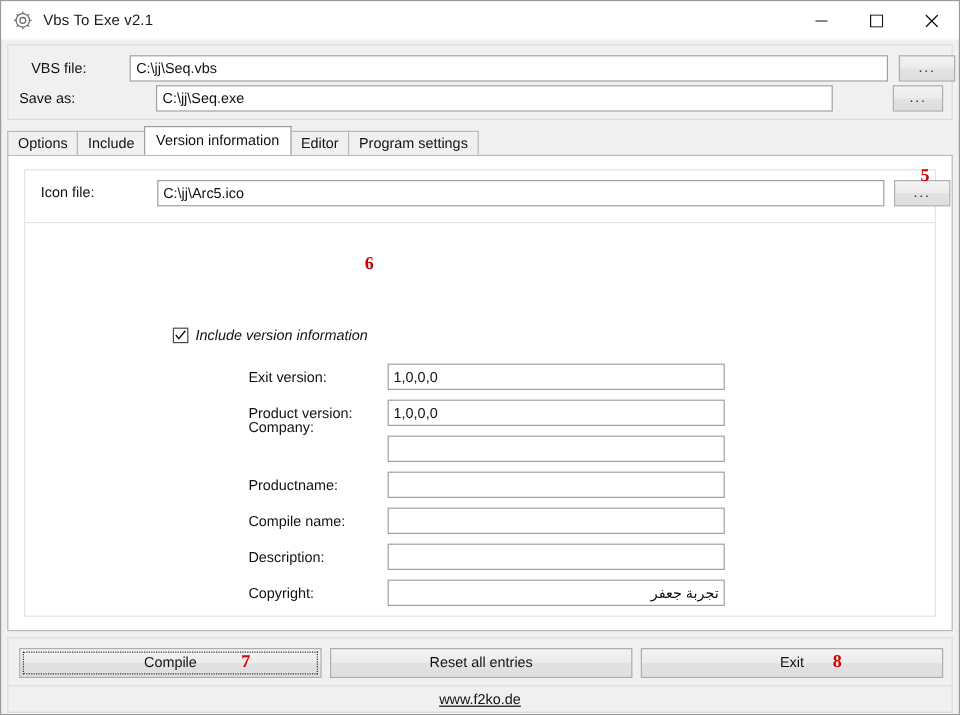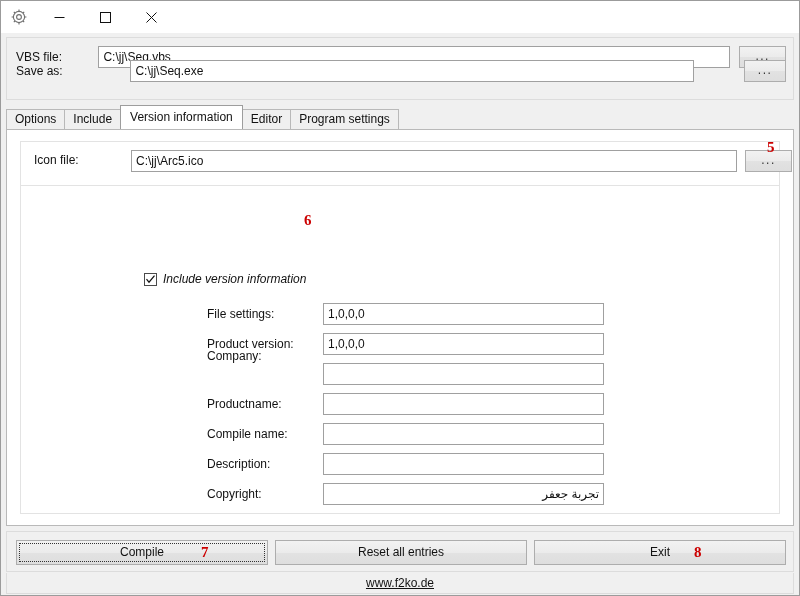--- a/index.html
+++ b/index.html
@@ -276,46 +276,47 @@
     <span class="title-icon">
       <svg width="18" height="18" viewBox="0 0 18 18">
         <g fill="none" stroke="#6f6f6f" stroke-width="1.1">
           <circle cx="9" cy="9" r="5.6"></circle>
           <circle cx="9" cy="9" r="2.4"></circle>
           <path d="M9 1.6 L9 3.4 M9 14.6 L9 16.4 M1.6 9 L3.4 9 M14.6 9 L16.4 9
                    M3.8 3.8 L5 5 M13 13 L14.2 14.2 M14.2 3.8 L13 5 M5 13 L3.8 14.2"></path>
         </g>
       </svg>
     </span>
+    <span class="title-text">Vbs To Exe v2.1</span>
     <div class="win-btns">
       <div class="win-btn">
         <svg width="11" height="11" viewBox="0 0 11 11">
             <path d="M0.5 5.5 L10.5 5.5" stroke="#111" stroke-width="1"></path>
           </svg>
       </div>
       <div class="win-btn">
         <svg width="11" height="11" viewBox="0 0 11 11">
             <rect x="0.5" y="0.5" width="10" height="10" fill="none" stroke="#111" stroke-width="1"></rect>
           </svg>
       </div>
       <div class="win-btn close">
         <svg width="11" height="11" viewBox="0 0 11 11">
             <path d="M0.5 0.5 L10.5 10.5 M10.5 0.5 L0.5 10.5" stroke="#111" stroke-width="1"></path>
           </svg>
       </div>
     </div>
   </div>
 
   <div class="top-panel">
-    <div class="field-row" style="left:9px; top:8px; width:770px;">
+    <div class="field-row" style="left:19px; top:8px; width:770px;">
       <span class="field-label" style="width:83px;">VBS file:</span>
       <span class="textbox" style="width:636px;">C:\jj\Seq.vbs</span>
       <span class="btn dots-btn" style="margin-left:9px; display:inline-block;">...</span>
     </div>
-    <div class="field-row" style="left:9px; top:22px; width:770px;gap:41px;">
+    <div class="field-row" style="left:9px; top:33px; width:770px;gap:41px;">
       <span class="field-label" style="width:83px;">Save as:</span>
       <span class="textbox" style="width:636px;">C:\jj\Seq.exe</span>
       <span class="btn dots-btn" style="margin-left:9px; display:inline-block;">...</span>
     </div>
   </div>
 
   <div class="tabstrip">
     <div class="tab">Options</div>
     <div class="tab">Include</div>
     <div class="tab selected">Version information</div>
@@ -336,21 +337,21 @@
       <div class="cbox-row">
         <span class="cbox">
           <svg width="11" height="11" viewBox="0 0 11 11">
               <path d="M1.5 5.2 L4 8.2 L9.5 1.6" fill="none" stroke="#111" stroke-width="1.2"></path>
             </svg>
         </span>
         <span class="cbox-label">Include version information</span>
       </div>
 
       <div>
-        <span class="vlabel" style="left:186px; top:121px;">File settings:</span>
+        <span class="vlabel" style="left:186px; top:121px;">Exit version:</span>
         <span class="textbox" style="position:absolute; left:302px; top:117px; width:281px;">1,0,0,0</span>
       </div>
       <div>
         <span class="vlabel" style="left:186px; top:151px;">Product version:</span>
         <span class="textbox" style="position:absolute; left:302px; top:147px; width:281px;">1,0,0,0</span>
       </div>
       <div>
         <span class="vlabel" style="left:186px; top:163px;">Company:</span>
         <span class="textbox" style="position:absolute; left:302px; top:177px; width:281px;"></span>
       </div>

